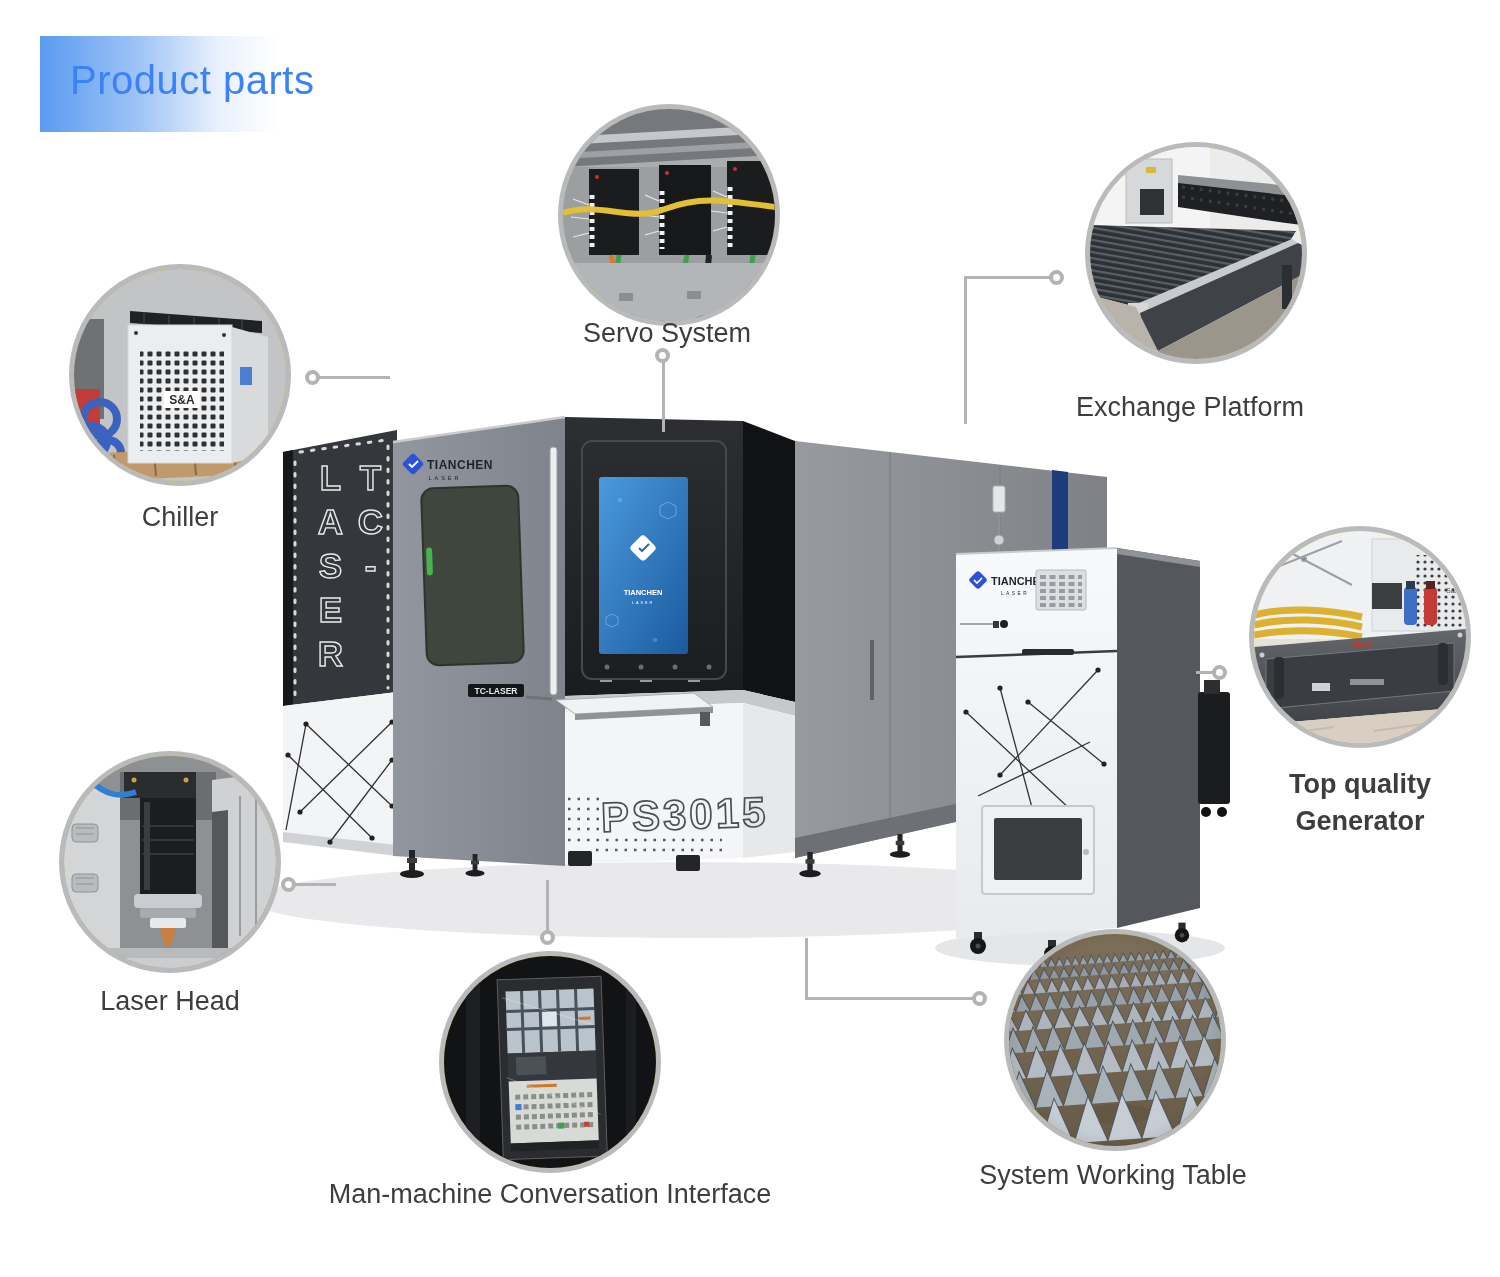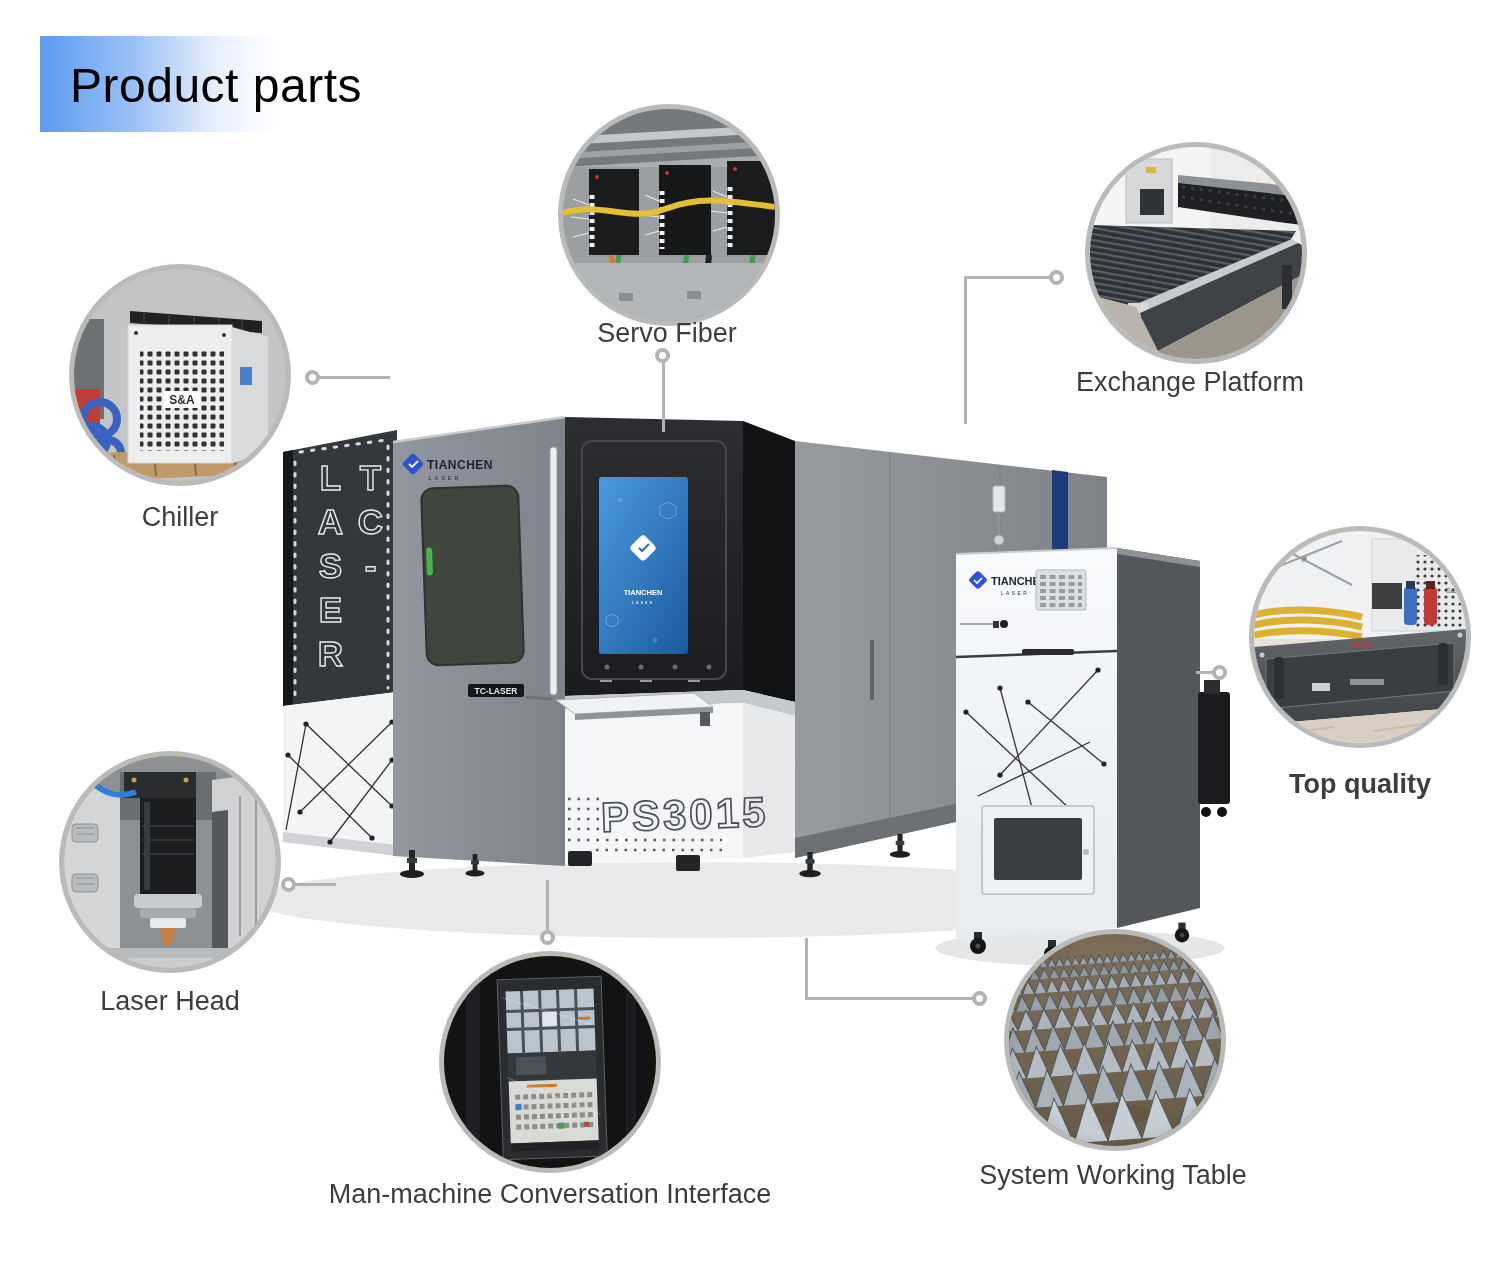--- a/index.html
+++ b/index.html
@@ -1,20 +1,20 @@
 <!DOCTYPE html>
 <html><head>
 <meta charset="utf-8">
 <style>
   html,body{margin:0;padding:0;background:#fff;}
   .stage{position:relative;width:1500px;height:1277px;background:#ffffff;overflow:hidden;
          font-family:"Liberation Sans", sans-serif;}
   .title-band{position:absolute;left:40px;top:36px;width:238px;height:96px;
       background:linear-gradient(90deg,#5b9bf0 0%,#9cc2f6 40%,#e9f1fd 75%,#ffffff 100%);}
-  .page-title{position:absolute;left:70px;top:58px;font-size:48px;color:#000000;
+  .page-title{position:absolute;left:70px;top:58px;font-size:40px;color:#3b82f6;
       letter-spacing:.5px;white-space:nowrap;}
   .callout-circle{position:absolute;width:222px;height:222px;border-radius:50%;
       border:5px solid #b9babc;box-sizing:border-box;overflow:hidden;background:#eab308;z-index:3;}
   .callout-circle svg{display:block;width:212px;height:212px;}
   .callout-label{position:absolute;font-size:27px;color:#3d3d3d;text-align:center;z-index:3;}
   .fiber-label{line-height:37px;font-weight:bold;}
   .conn{position:absolute;background:#b1b3b5;z-index:1;}
   .ring{position:absolute;width:15px;height:15px;border-radius:50%;border:4px solid #b1b3b5;
       background:#ffffff;box-sizing:border-box;z-index:2;}
   .scene{position:absolute;left:0;top:0;z-index:0;}
@@ -321,21 +321,21 @@
         <path d="M124,146 C 118,180 108,200 98,212" stroke="#3f9f4c"></path>
         <path d="M190,146 C 186,180 182,200 178,212" stroke="#3f9f4c"></path>
         <path d="M48,146 C 56,180 66,200 74,212" stroke="#d9792f"></path>
         <path d="M146,146 C 144,176 140,196 136,212" stroke="#222" stroke-width="6"></path>
       </g>
       <rect y="154" width="212" height="58" fill="#b3b6b9"></rect>
       <rect x="56" y="184" width="14" height="8" fill="#8b8e91"></rect>
       <rect x="124" y="182" width="14" height="8" fill="#8b8e91"></rect>
     </svg>
   </div>
-  <div class="callout-label" style="left:547px;top:318px;width:240px">Servo Fiber</div>
+  <div class="callout-label" style="left:547px;top:318px;width:240px">Servo System</div>
 
   <div class="callout-circle" style="left:1085px;top:142px">
     <svg viewBox="0 0 212 212">
       <defs>
         <pattern id="slats" width="6" height="6" patternUnits="userSpaceOnUse" patternTransform="rotate(100)">
           <rect width="6" height="6" fill="#2d3136"></rect>
           <rect width="2.2" height="6" fill="#596067"></rect>
         </pattern>
       </defs>
       <rect width="212" height="212" fill="#ececec"></rect>
@@ -355,21 +355,21 @@
       </g>
       <polygon points="0,78 206,84 200,94 46,160 0,148" fill="url(#slats)"></polygon>
       <polygon points="44,158 202,92 208,96 50,166" fill="#c8cbce"></polygon>
       <rect x="38" y="156" width="20" height="12" fill="#d6d8da"></rect>
       <polygon points="50,166 208,96 212,98 212,128 68,204 54,186" fill="#3f4347"></polygon>
       <polygon points="0,148 46,160 68,204 38,212 0,212" fill="#b9b3ab"></polygon>
       <polygon points="68,204 212,128 212,212 64,212" fill="#9b958c"></polygon>
       <rect x="192" y="118" width="10" height="44" fill="#2c2f32"></rect>
     </svg>
   </div>
-  <div class="callout-label" style="left:1060px;top:367px;width:260px">Exchange Platform</div>
+  <div class="callout-label" style="left:1060px;top:392px;width:260px">Exchange Platform</div>
 
   <div class="callout-circle" style="left:69px;top:264px">
     <svg viewBox="0 0 212 212">
       <defs>
         <pattern id="vent" width="9" height="9" patternUnits="userSpaceOnUse">
           <rect width="9" height="9" fill="#ecedee"></rect>
           <rect x="1.5" y="1.5" width="5" height="5" rx="1" fill="#2e3032"></rect>
         </pattern>
       </defs>
       <rect width="212" height="212" fill="#c2c4c5"></rect>
@@ -460,20 +460,21 @@
       </g>
       <polygon points="0,194 212,176 212,212 0,212" fill="#d8cfc2"></polygon>
       <g stroke="#c7bcab" stroke-width="2">
           <line x1="20" y1="204" x2="80" y2="196"></line>
           <line x1="120" y1="200" x2="190" y2="190"></line>
         </g>
     </svg>
   </div>
   <div class="callout-label fiber-label" style="left:1240px;top:766px;width:240px">
     <div>Top quality</div>
+    <div>Generator</div>
   </div>
 
   <div class="callout-circle" style="left:59px;top:751px">
     <svg viewBox="0 0 212 212">
       <rect width="212" height="212" fill="#8e9194"></rect>
       <rect x="56" y="16" width="96" height="48" fill="#6b6e71"></rect>
       <g>
         <polygon points="0,28 56,36 56,198 0,208" fill="#d3d5d7"></polygon>
         <rect x="8" y="68" width="26" height="18" rx="4" fill="#b9bcbe" stroke="#8f9295"></rect>
         <rect x="8" y="118" width="26" height="18" rx="4" fill="#b9bcbe" stroke="#8f9295"></rect>

